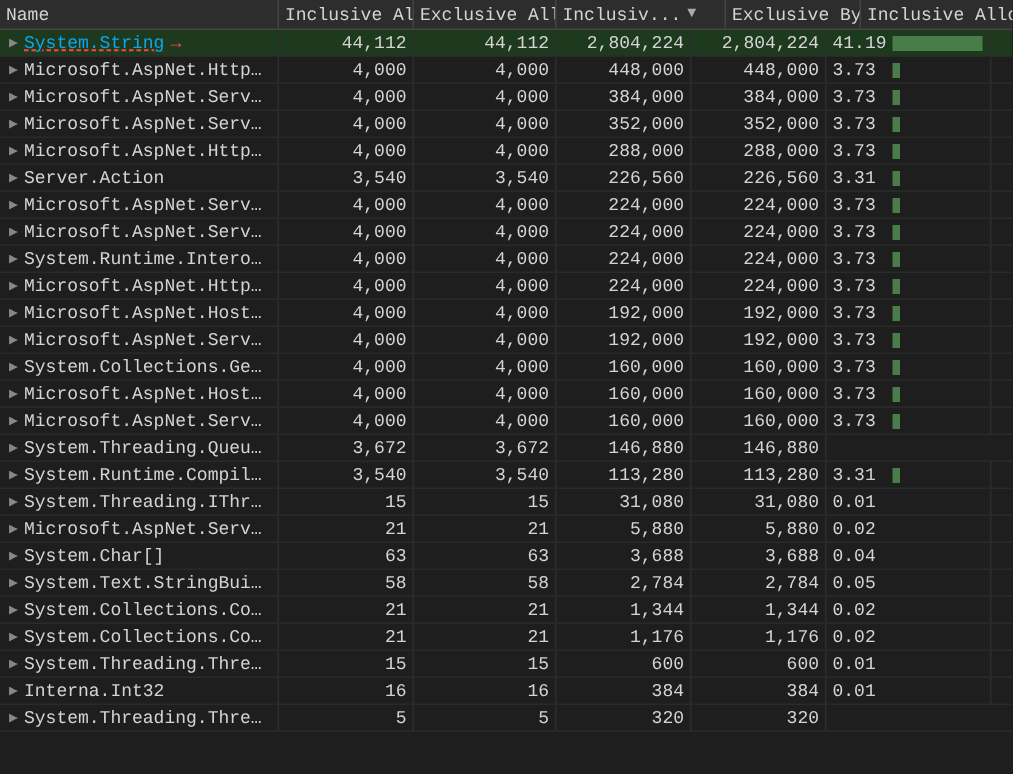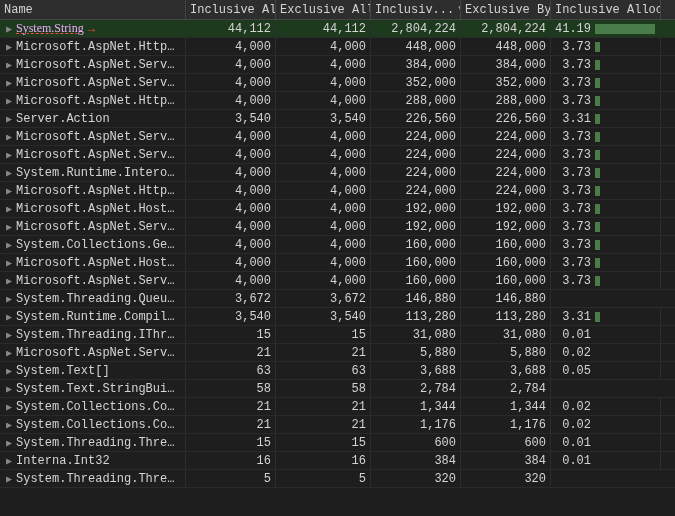--- a/index.html
+++ b/index.html
@@ -36,21 +36,21 @@
       color: #d4d4d4;
       font-size: 12px;
       white-space: nowrap;
       overflow: hidden;
       cursor: pointer;
       user-select: none;
     }
     .col-name { width: 186px; flex-shrink: 0; }
     .col-inc-all { width: 90px; flex-shrink: 0; }
     .col-exc-all { width: 95px; flex-shrink: 0; }
-    .col-inc-bytes { width: 90px; flex-shrink: 0; }
+    .col-inc-bytes { width: 113px; flex-shrink: 0; }
     .col-exc-bytes { width: 90px; flex-shrink: 0; }
     .col-inc-pct { width: 110px; flex-shrink: 0; }
 
     .sort-indicator {
       margin-left: 4px;
       font-size: 10px;
       color: #aaa;
     }
 
     .table-body {
@@ -133,36 +133,34 @@
     }
 
     .arrow-indicator {
       color: #ff4444;
       margin-left: 4px;
       font-size: 12px;
       font-weight: bold;
     }
 
     .highlighted-name {
-      color: #f0abfc;
+      color: #0ea5e9;
       text-decoration: underline;
       text-decoration-style: dashed;
       text-decoration-color: #ff4444;
-      font-family: Liberation Serif, serif;
     }
 
     .pct-bar-container {
       display: flex;
       align-items: center;
       width: 100%;
       gap: 4px;
     }
     .pct-value {
       min-width: 36px;
-      text-align: right;
     }
     .pct-bar {
       height: 10px;
       background: #4a7c4a;
       flex-shrink: 0;
     }
   </style>
 </head>
 <body>
 
@@ -484,42 +482,48 @@
         <div class="cell cell-pct">
           <div class="pct-bar-container">
             <span class="pct-value">0.02</span>
             <div class="pct-bar" style="width: 0px;"></div>
           </div>
         </div>
       </div>
       <div class="table-row">
         <div class="cell cell-name">
           <span class="expand-btn">▶</span>
-          <span class="name-text">System.Text[]</span>
+          <span class="name-text">System.Char[]</span>
         </div>
         <div class="cell cell-number">63</div>
         <div class="cell cell-number cell-exc-all">63</div>
         <div class="cell cell-number cell-inc-bytes">3,688</div>
         <div class="cell cell-number cell-exc-bytes">3,688</div>
         <div class="cell cell-pct">
           <div class="pct-bar-container">
-            <span class="pct-value">0.05</span>
+            <span class="pct-value">0.04</span>
             <div class="pct-bar" style="width: 0px;"></div>
           </div>
         </div>
       </div>
       <div class="table-row">
         <div class="cell cell-name">
           <span class="expand-btn">▶</span>
           <span class="name-text">System.Text.StringBuilder</span>
         </div>
         <div class="cell cell-number">58</div>
         <div class="cell cell-number cell-exc-all">58</div>
         <div class="cell cell-number cell-inc-bytes">2,784</div>
         <div class="cell cell-number cell-exc-bytes">2,784</div>
+        <div class="cell cell-pct">
+          <div class="pct-bar-container">
+            <span class="pct-value">0.05</span>
+            <div class="pct-bar" style="width: 0px;"></div>
+          </div>
+        </div>
       </div>
       <div class="table-row">
         <div class="cell cell-name">
           <span class="expand-btn">▶</span>
           <span class="name-text">System.Collections.Concurrent.</span>
         </div>
         <div class="cell cell-number">21</div>
         <div class="cell cell-number cell-exc-all">21</div>
         <div class="cell cell-number cell-inc-bytes">1,344</div>
         <div class="cell cell-number cell-exc-bytes">1,344</div>

